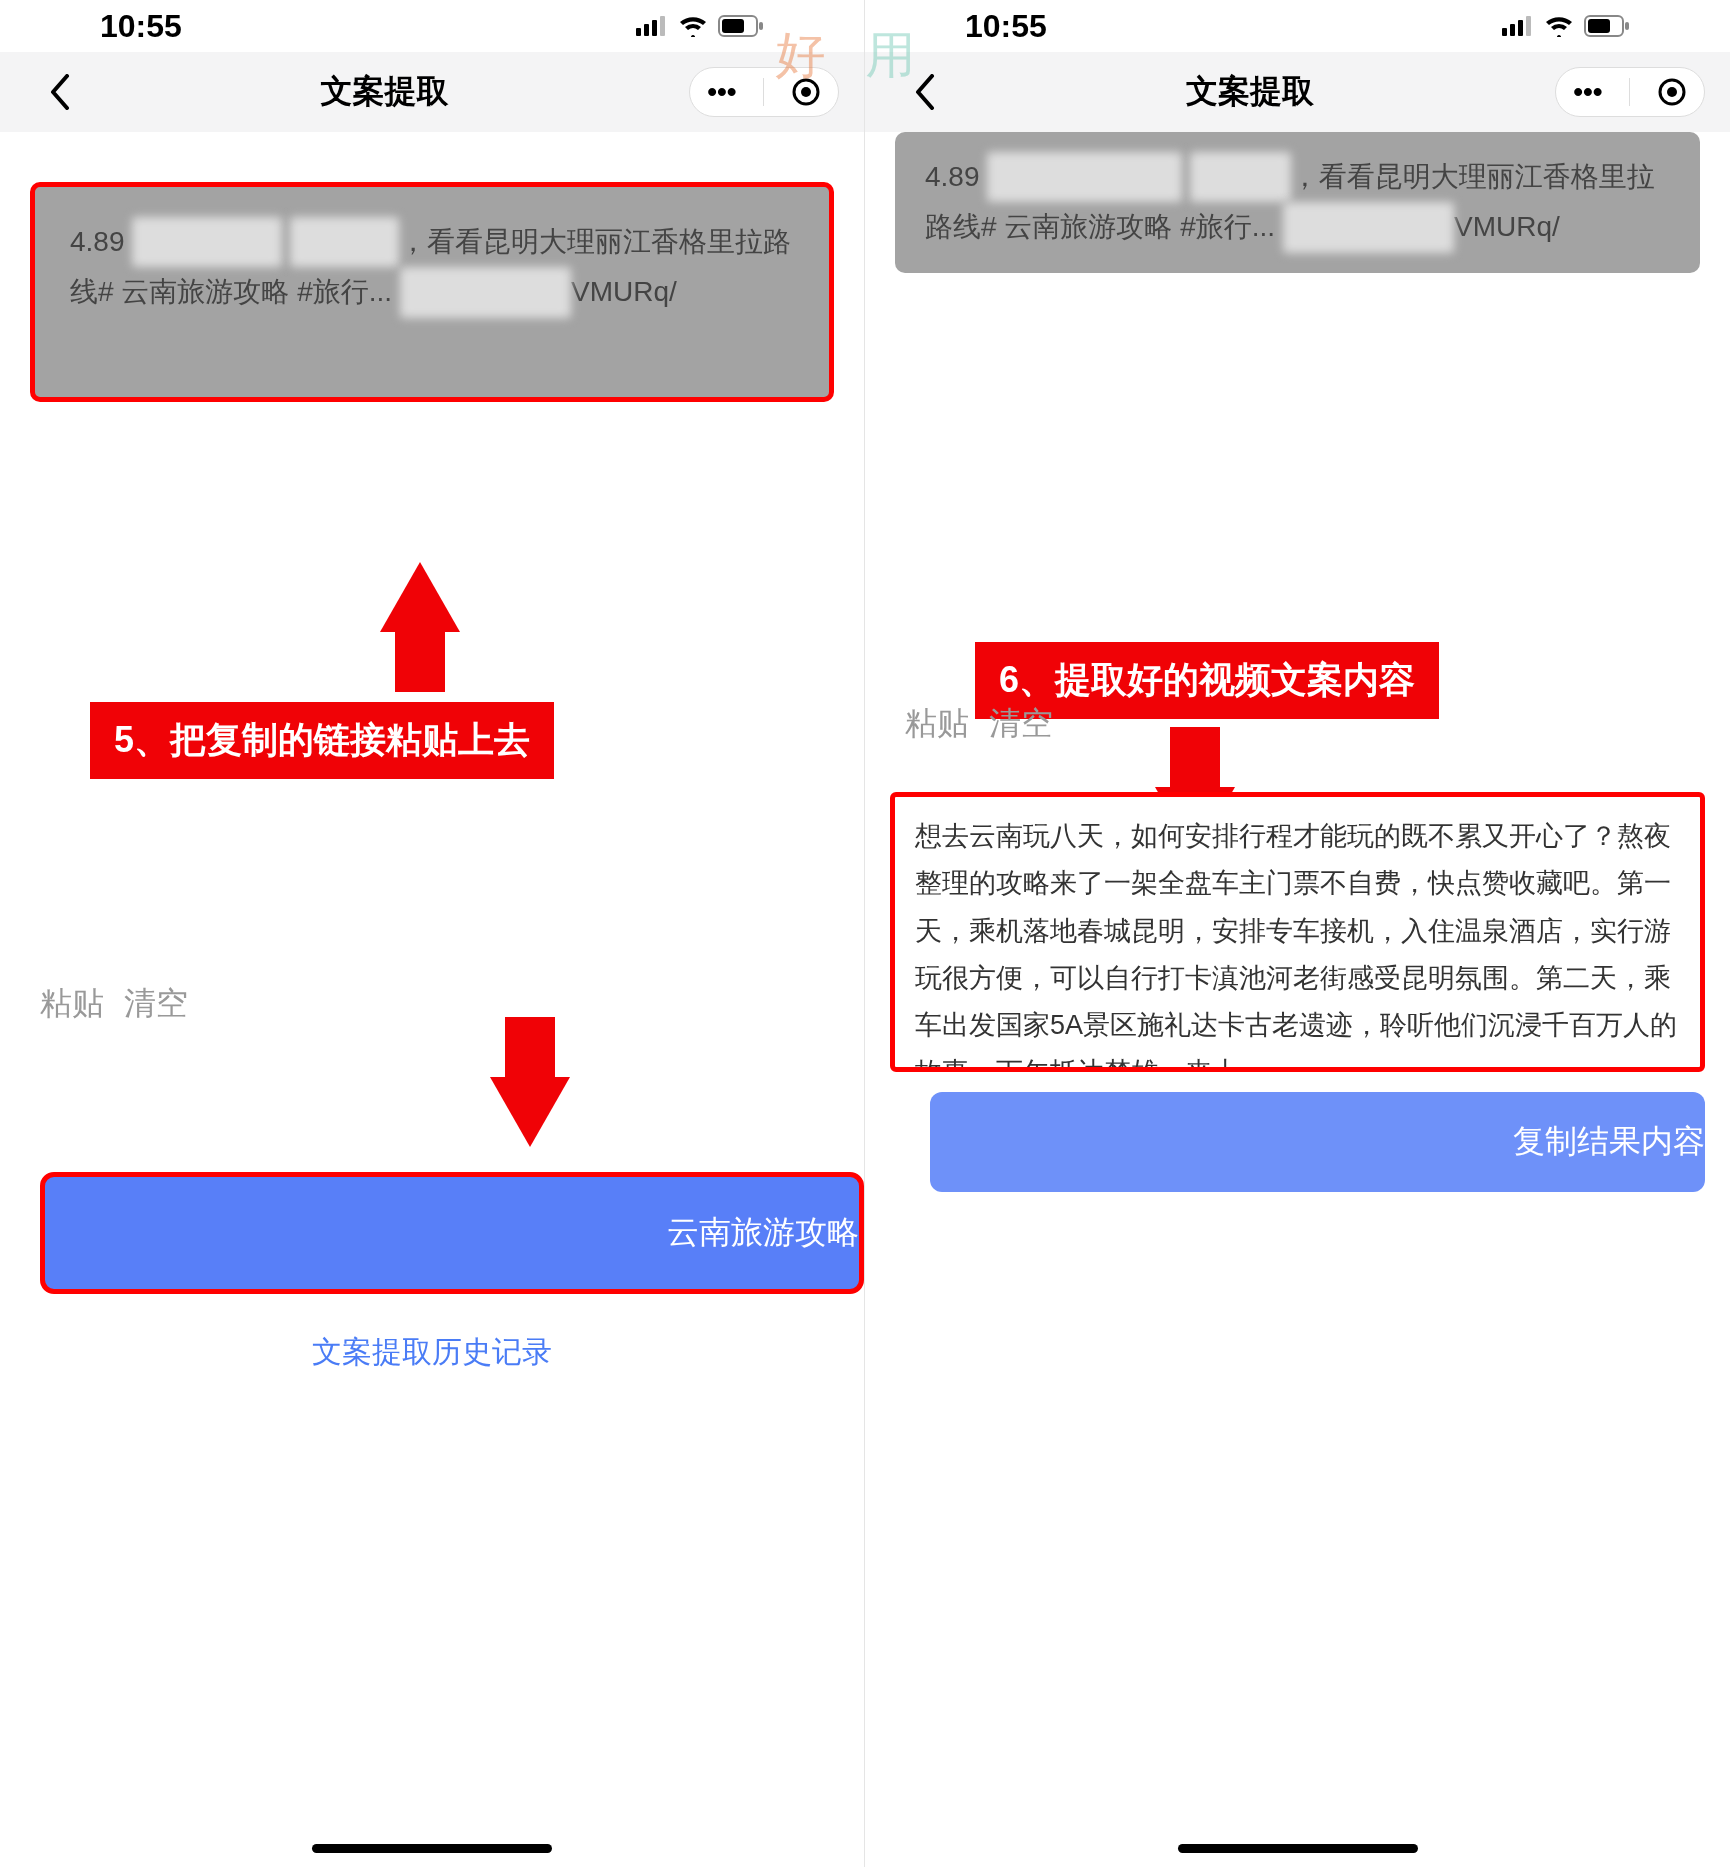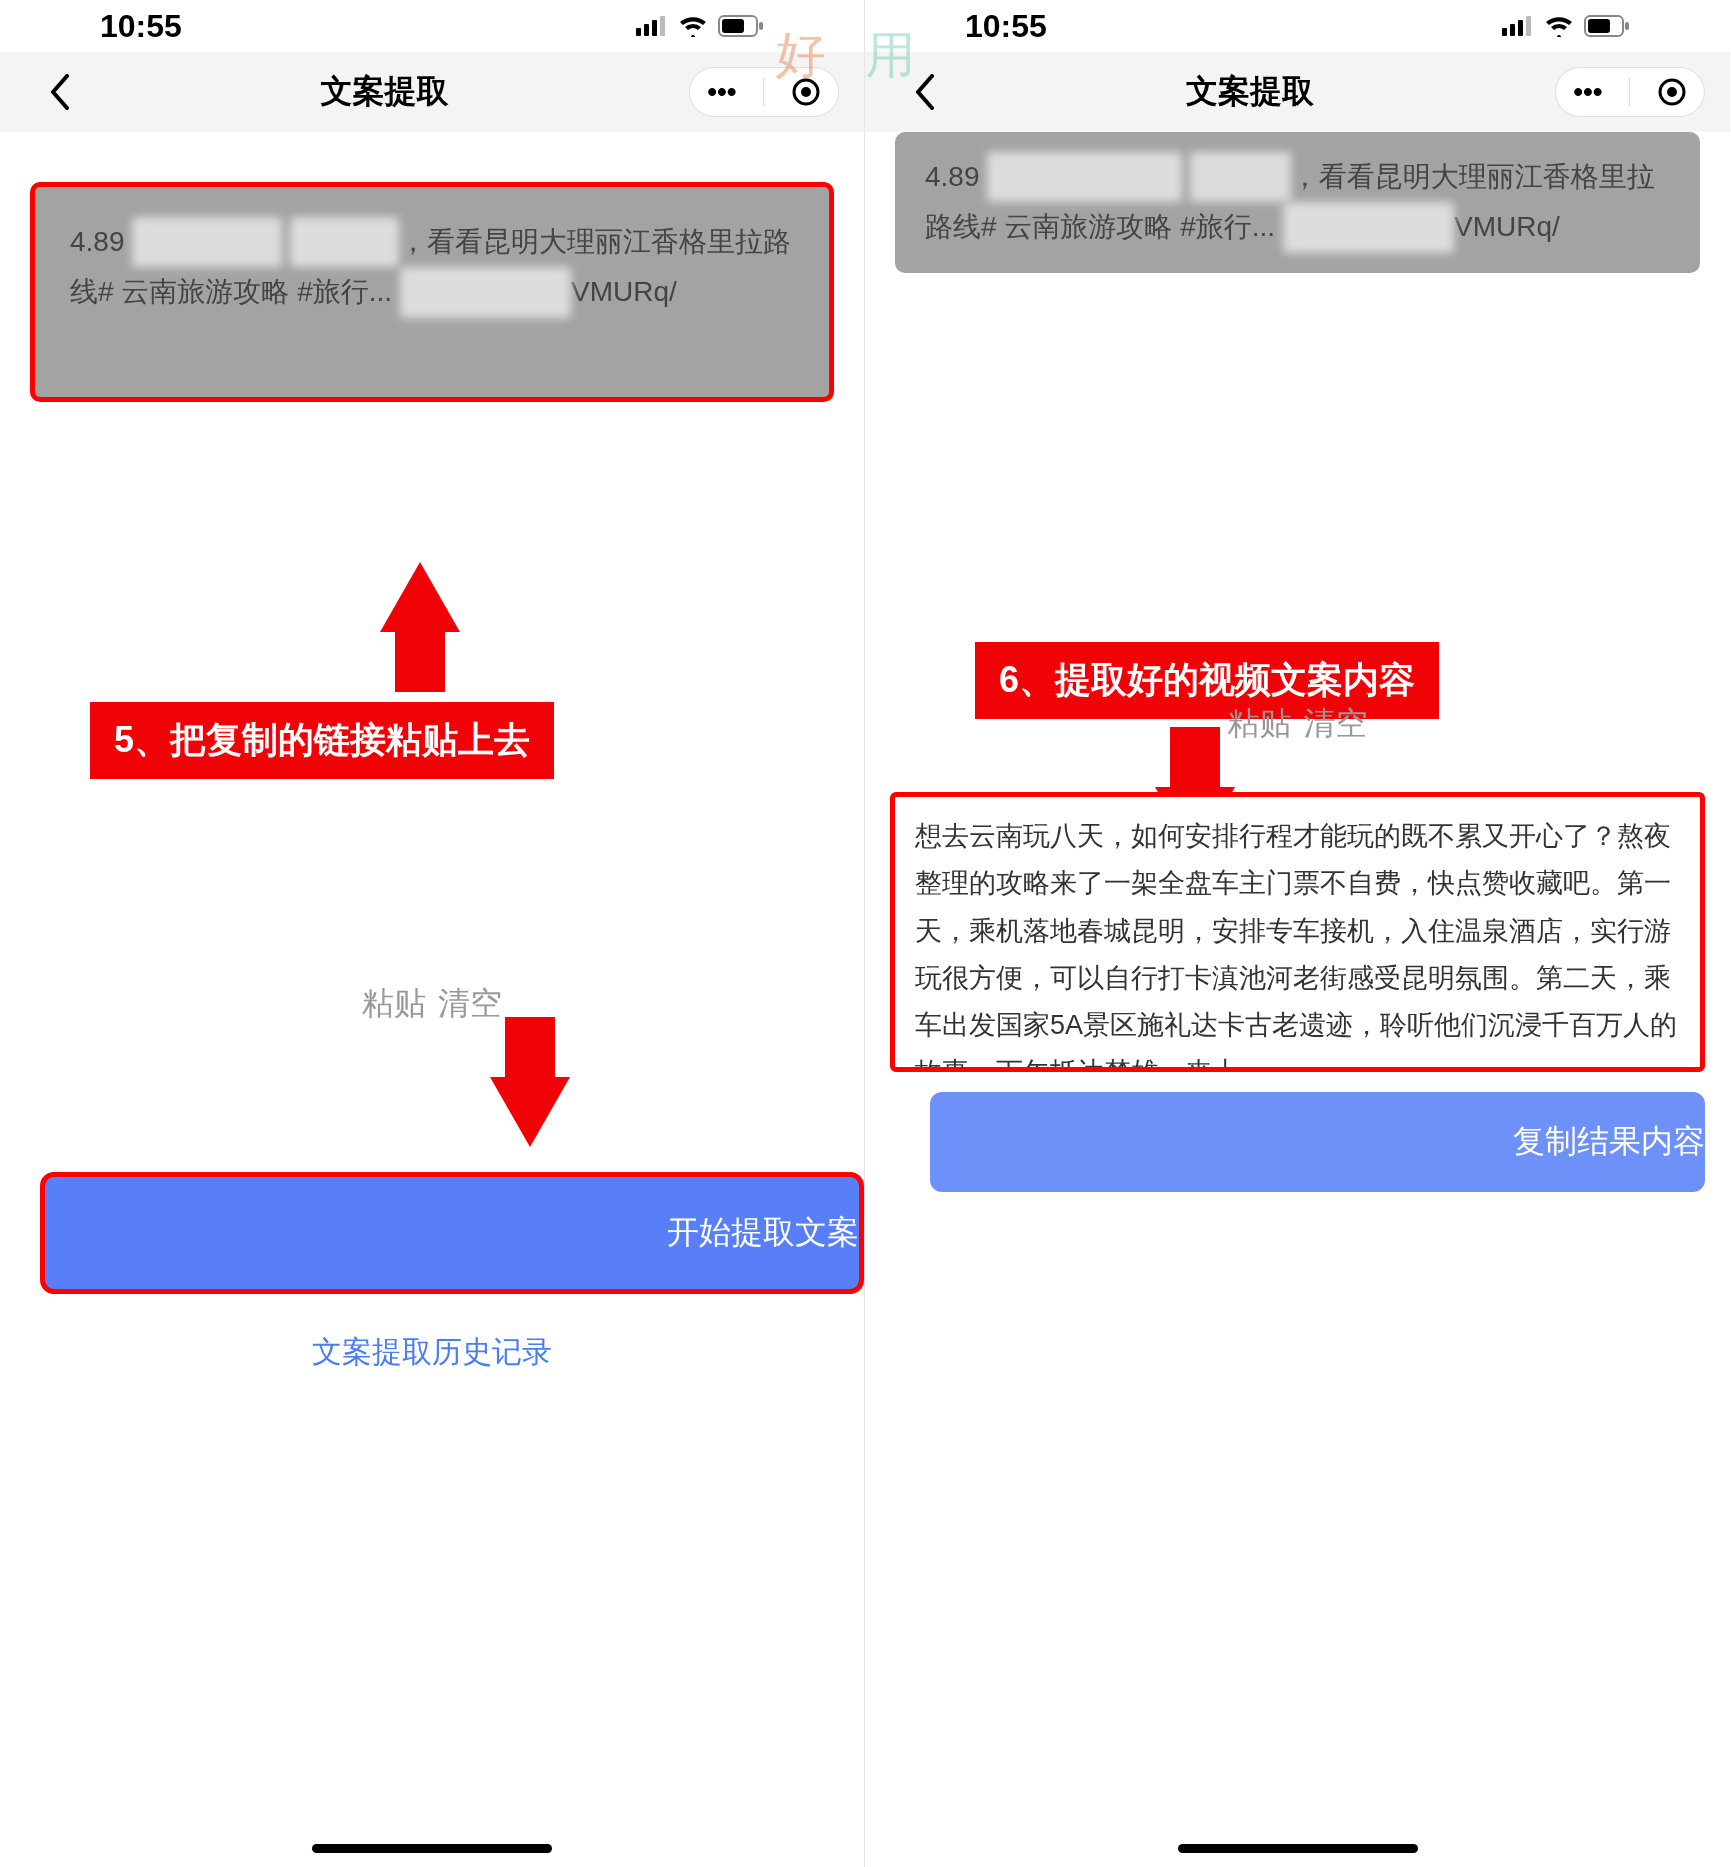--- a/index.html
+++ b/index.html
@@ -126,22 +126,22 @@
   }
   .arrow-down::before {
     content: "";
     position: absolute;
     bottom: 60px; left: -25px;
     width: 50px; height: 70px;
     background: #f00206;
   }
   .actions-row {
     display: flex;
-    justify-content: center;
-    gap: 12px;
+    justify-content: flex-start;
+    gap: 20px;
     padding: 0 40px;
     font-size: 32px;
     color: #999;
     position: absolute;
   }
   .how-use {
     text-align: center;
     font-size: 30px;
     color: #4a7cf6;
     position: absolute;
@@ -257,21 +257,21 @@
 
     <div class="arrow-down" style="left:490px; top:945px;"></div>
 
     <div class="actions-row" style="left:0; right:0; top:850px;">
       <span>粘贴</span>
       <span>清空</span>
     </div>
 
 
     <div class="primary-btn red-highlight" style="left:0px; right:0px; top:1040px;">
-      <span>开始提取文案</span>
+      <span>云南旅游攻略</span>
     </div>
 
     <div class="history-link" style="left:0; right:0; top:1200px;">文案提取历史记录</div>
   </div>
 
   <div class="home-indicator"></div>
 </div>
 
 <div class="phone">
 

